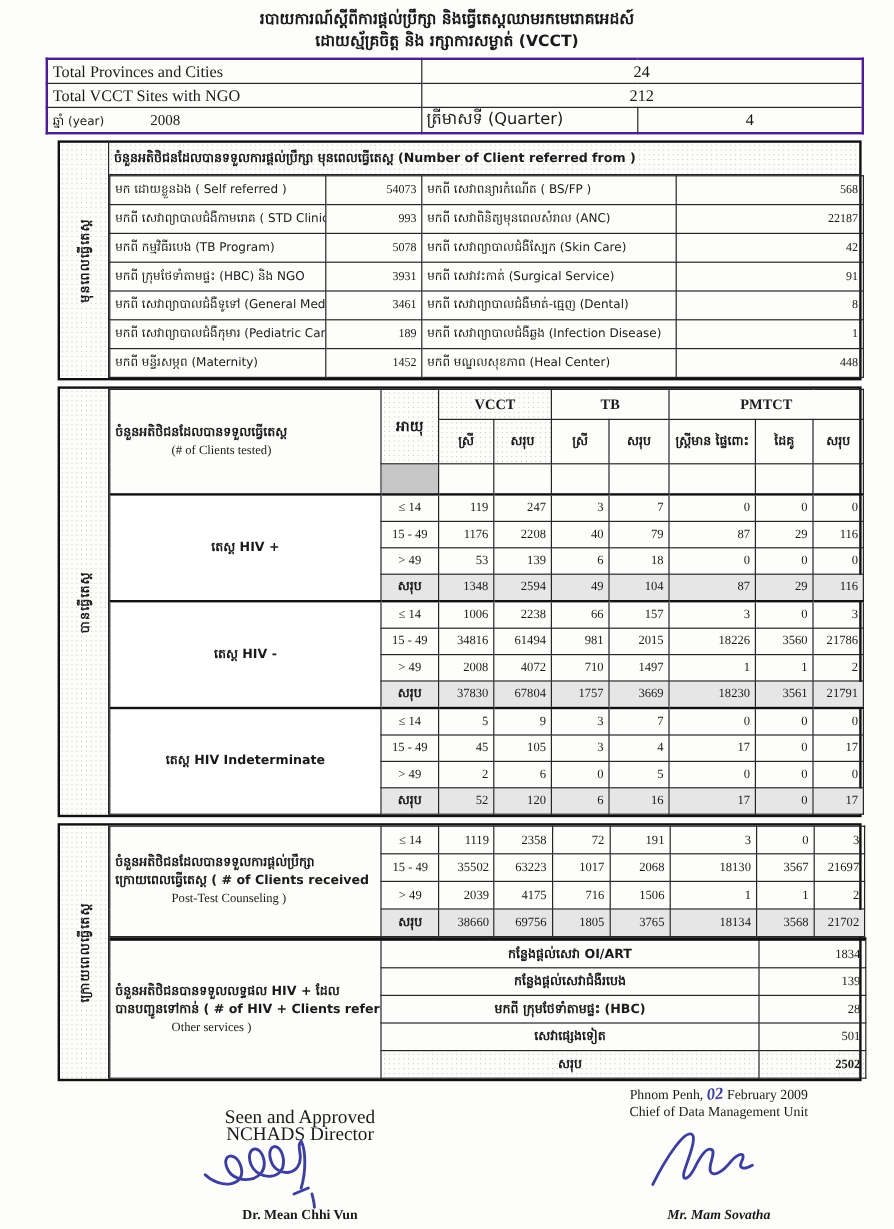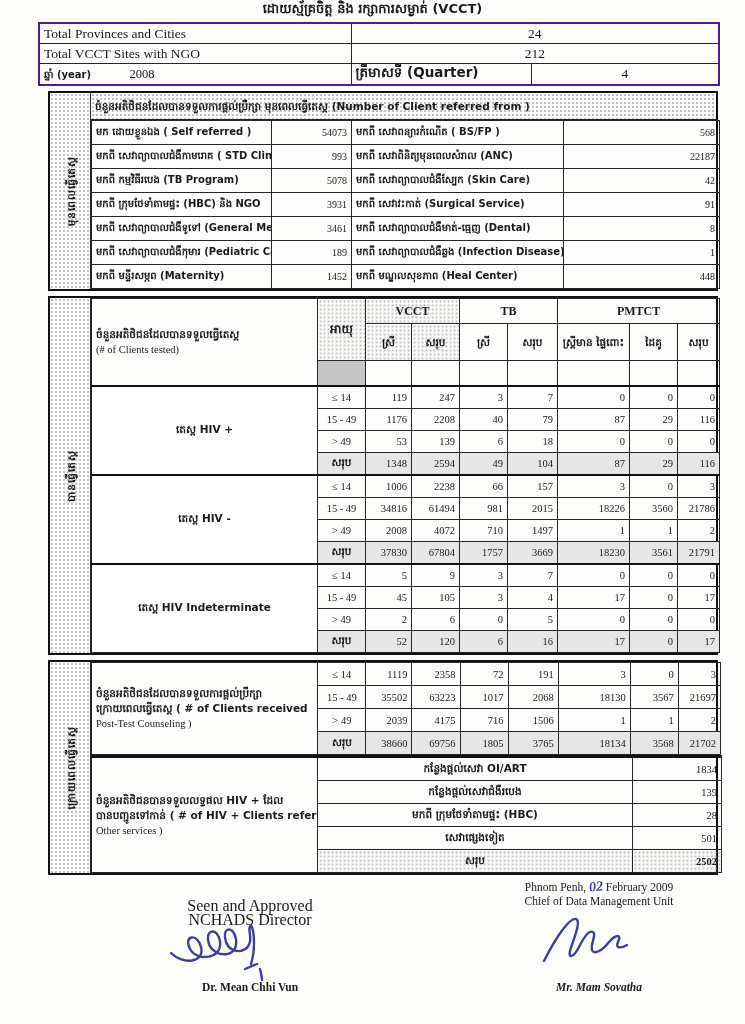--- a/index.html
+++ b/index.html
@@ -2,21 +2,21 @@
 <html><head>
 <meta charset="utf-8">
 <style>
   html,body{margin:0;padding:0;}
   body{
     width:745px;height:1024px;background:#fdfdfb;color:#1a1a1a;
     font-family:"DejaVu Sans",sans-serif;position:relative;overflow:hidden;
   }
   .page{width:745px;height:1024px;}
   .en{font-family:"Liberation Serif",serif;}
-  .kh{font-family:"DejaVu Sans",sans-serif;font-size:10px;font-weight:bold;}
+  .kh{font-family:"DejaVu Sans",sans-serif;font-size:10px;}
   .bold{font-weight:bold;}
   .center{text-align:center;}
   .num{font-family:"Liberation Serif",serif;font-size:12.5px;text-align:right;padding-right:5px;}
   .dots{
     background-image:radial-gradient(circle,#bdbdbd 0.7px,transparent 0.8px);
     background-size:4px 4px;
   }
   
   .title{width:745px;text-align:center;font-weight:bold;font-size:13px;line-height:18px;}
   .title.first{padding-top:8px;}
@@ -37,21 +37,21 @@
   table.referred td{height:23px;font-size:10px;}
   
   table.grid{width:630px;}
   table.grid td,table.grid th{font-size:10.5px;}
   tr.h1 th{height:24px;font-size:12px;font-family:"Liberation Serif",serif;}
   tr.h2 th{height:36px;white-space:normal;line-height:12px;}
   tr.h3 td{height:24px;}
   .graycell{background:#c6c6c6;}
   .lblcell{vertical-align:middle;padding-left:8px;white-space:normal;}
   .lblcell .kh{font-weight:bold;font-size:10.5px;line-height:15px;}
-  .lblcell .en{font-size:10.5px;line-height:15px;}
+  .lblcell .en{font-size:10.5px;line-height:15px;margin-left:47px;}
   tr.d td{height:21px;}
   tr.grp td{border-top:2px solid #111;}
   .agecell{text-align:center;font-family:"Liberation Serif",serif;font-size:11.5px;}
   tr.total td{background:#e6e6e6;}
   tr.total .agecell{font-weight:bold;}
   .grplabel{text-align:center;font-weight:bold;font-size:11px;vertical-align:middle;background:#fff;}
   .subtable-sep{border-top:3px solid #111;}
   table.posttest td{height:22px;}
   table.referral td{height:22px;}
   .reflabel{text-align:center;font-weight:bold;font-size:10.5px;padding-right:8px;}
@@ -64,20 +64,21 @@
   .day{color:#3c3f9f;font-style:italic;font-size:14px;display:inline-block;transform:rotate(-6deg);font-weight:bold;}
   .sig{position:absolute;}
   .sig-l{left:165px;top:42px;}
   .sig-r{left:530px;top:32px;}
 </style>
 </head>
 <body>
 
 <div class="page">
 
+  <div class="title first kh">របាយការណ៍ស្តីពីការផ្តល់ប្រឹក្សា និងធ្វើតេស្តឈាមរកមេរោគអេដស៍</div>
   <div class="title kh">ដោយស្ម័គ្រចិត្ត និង រក្សាការសម្ងាត់ (VCCT)</div>
 
   <table class="t summary">
     <colgroup>
         <col style="width:312px">
         <col style="width:180px">
         <col style="width:188px">
       </colgroup>
     <tbody>
       <tr>

